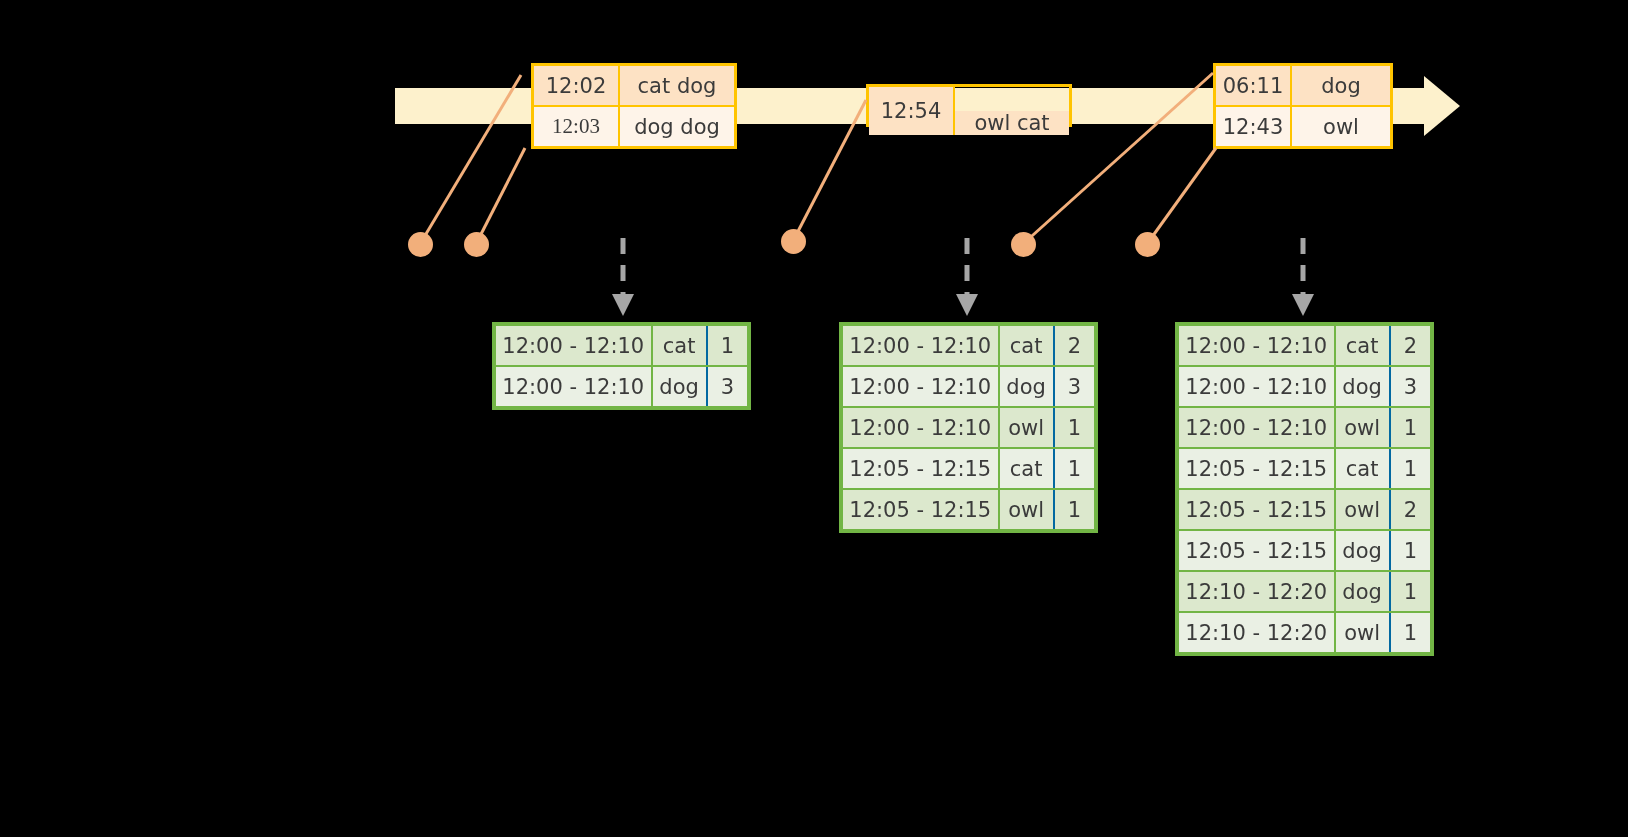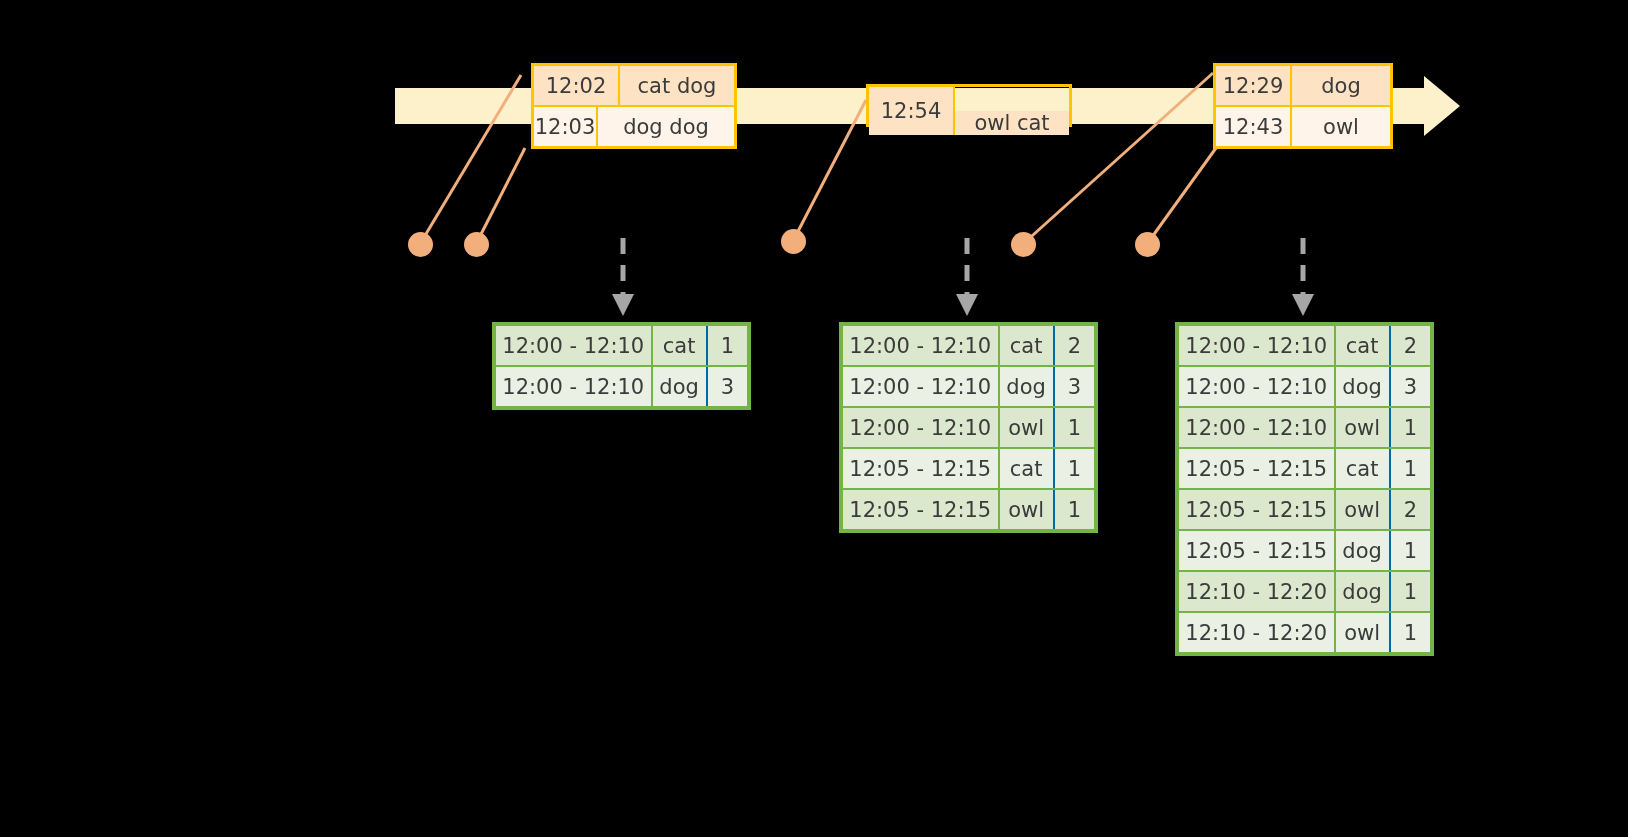--- a/index.html
+++ b/index.html
@@ -51,35 +51,35 @@
 
   <div class="timeline-bar" style="left:395px;top:88px;width:1035px;height:36px;"></div>
   <div class="timeline-head" style="left:1424px;top:76px;"></div>
 
   <div class="evt-box" style="left:521px;top:63px;width:206px;height:86px;margin-left:10px;">
     <div class="evt-row shade">
       <div class="evt-cell time" style="width:86px;">12:02</div>
       <div class="evt-cell words" style="flex:1;">cat dog</div>
     </div>
     <div class="evt-row plain">
-      <div class="evt-cell time" style="width:64px;">12:03</div>
+      <div class="evt-cell time" style="width:86px;font-family:Liberation Serif, serif;">12:03</div>
       <div class="evt-cell words" style="flex:1;">dog dog</div>
     </div>
   </div>
 
   <div class="evt-box" style="left:866px;top:84px;width:206px;height:43px;">
     <div class="evt-row shade">
       <div class="evt-cell time" style="width:86px;">12:54</div>
       <div class="evt-cell words" style="flex:1;margin-top:24px;">owl cat</div>
     </div>
   </div>
 
   <div class="evt-box" style="left:1213px;top:63px;width:180px;height:86px;">
     <div class="evt-row shade">
-      <div class="evt-cell time" style="width:76px;">12:29</div>
+      <div class="evt-cell time" style="width:76px;">06:11</div>
       <div class="evt-cell words" style="flex:1;">dog</div>
     </div>
     <div class="evt-row plain">
       <div class="evt-cell time" style="width:76px;">12:43</div>
       <div class="evt-cell words" style="flex:1;">owl</div>
     </div>
   </div>
 
   <svg class="lines" viewBox="0 0 1628 837" xmlns="http://www.w3.org/2000/svg">
     <g stroke="#F2AF7B" stroke-width="3" fill="none">

